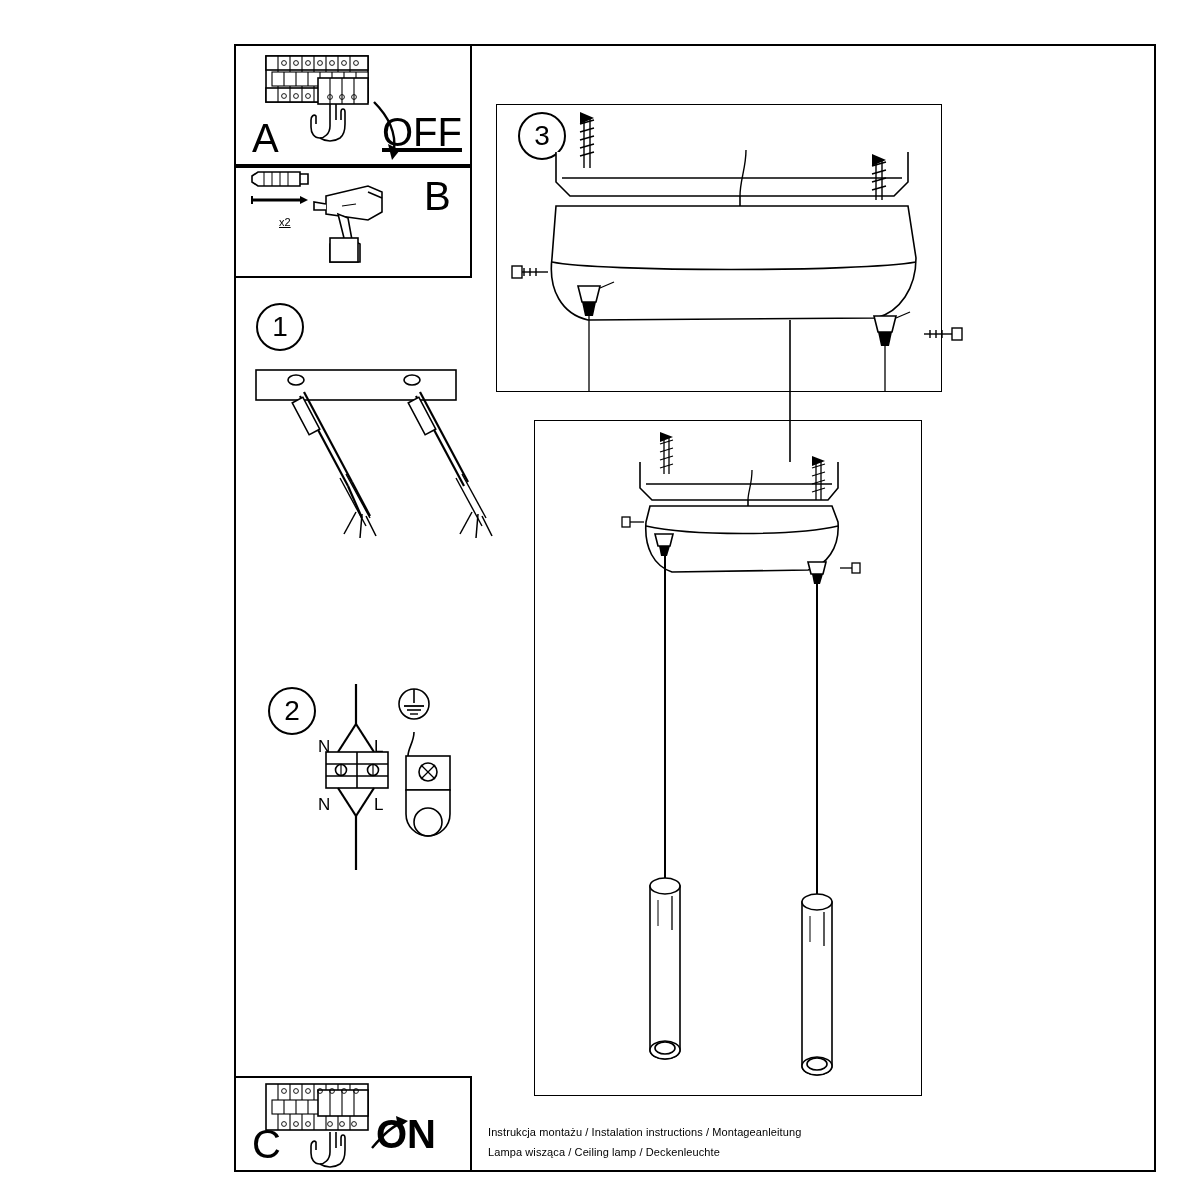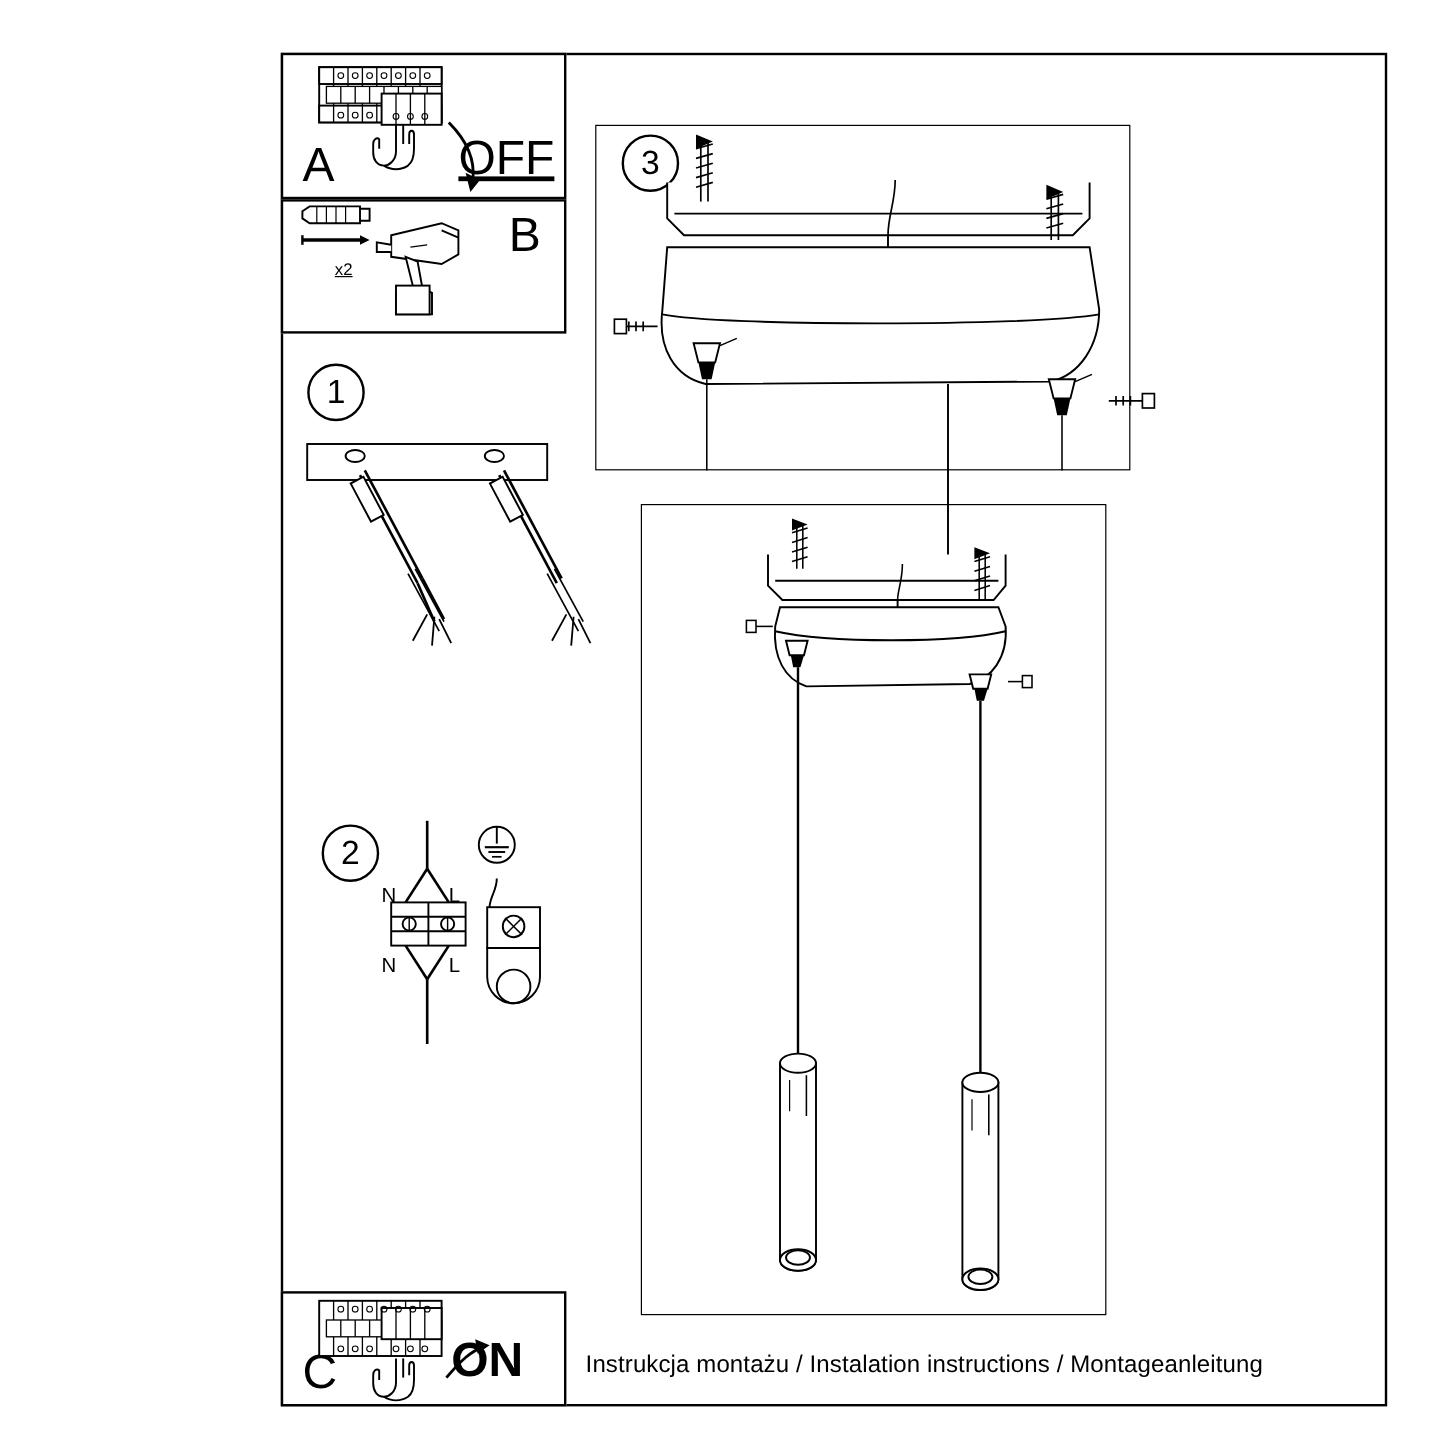--- a/index.html
+++ b/index.html
@@ -3,24 +3,24 @@
 <meta charset="utf-8">
 <style>
   html,body{margin:0;padding:0;background:#ffffff;}
   body{width:1200px;height:1200px;font-family:"Liberation Sans",sans-serif;color:#000;}
   #sheet{position:relative;width:1200px;height:1200px;overflow:hidden;}
   .frame{position:absolute;box-sizing:border-box;border:2px solid #000;background:#fff;}
   .thin{border:1.5px solid #000;}
   .label{position:absolute;font-weight:400;}
   .big{font-size:40px;}
   .small{font-size:17px;}
-  .tiny{font-size:14px;text-decoration:underline;}
+  .tiny{font-size:11px;text-decoration:underline;}
   .circnum{position:absolute;width:44px;height:44px;border:2px solid #000;border-radius:50%;
            display:flex;align-items:center;justify-content:center;font-size:28px;background:#fff;}
-  .foot{position:absolute;font-size:20px;letter-spacing:.1px;}
+  .foot{position:absolute;font-size:11px;letter-spacing:.1px;}
   svg{position:absolute;overflow:visible;}
   .wrapsvg{position:absolute;left:0;top:0;width:1200px;height:1200px;pointer-events:none;}
 </style>
 </head>
 <body>
 
 <div id="sheet">
 
   <div class="frame" style="left:234px;top:44px;width:922px;height:1128px;border:2px solid #000;"></div>
 
@@ -43,20 +43,21 @@
   <div class="frame thin" style="left:496px;top:104px;width:446px;height:288px;"></div>
   <div class="circnum" style="left:518px;top:112px;">3</div>
 
   <div class="frame thin" style="left:534px;top:420px;width:388px;height:676px;"></div>
 
   <div class="frame" style="left:234px;top:1076px;width:238px;height:96px;"></div>
   <div class="label big" style="left:252px;top:1122px;">C</div>
   <div class="label big" style="left:376px;top:1112px;font-weight:bold;">ON</div>
 
   <div class="foot" style="left:488px;top:1126px;">Instrukcja montażu / Instalation instructions / Montageanleitung</div>
+  <div class="foot" style="left:488px;top:1146px;">Lampa wisząca / Ceiling lamp / Deckenleuchte</div>
 
   <svg class="wrapsvg" viewBox="0 0 1200 1200">
     <g fill="none" stroke="#000" stroke-width="1.6">
 
       <g>
         <rect x="266" y="56" width="102" height="46" fill="#fff"></rect>
         <rect x="266" y="56" width="102" height="14" fill="#fff"></rect>
         <rect x="266" y="88" width="102" height="14" fill="#fff"></rect>
         <g stroke-width="1.1">
           <line x1="278" y1="56" x2="278" y2="102"></line>

